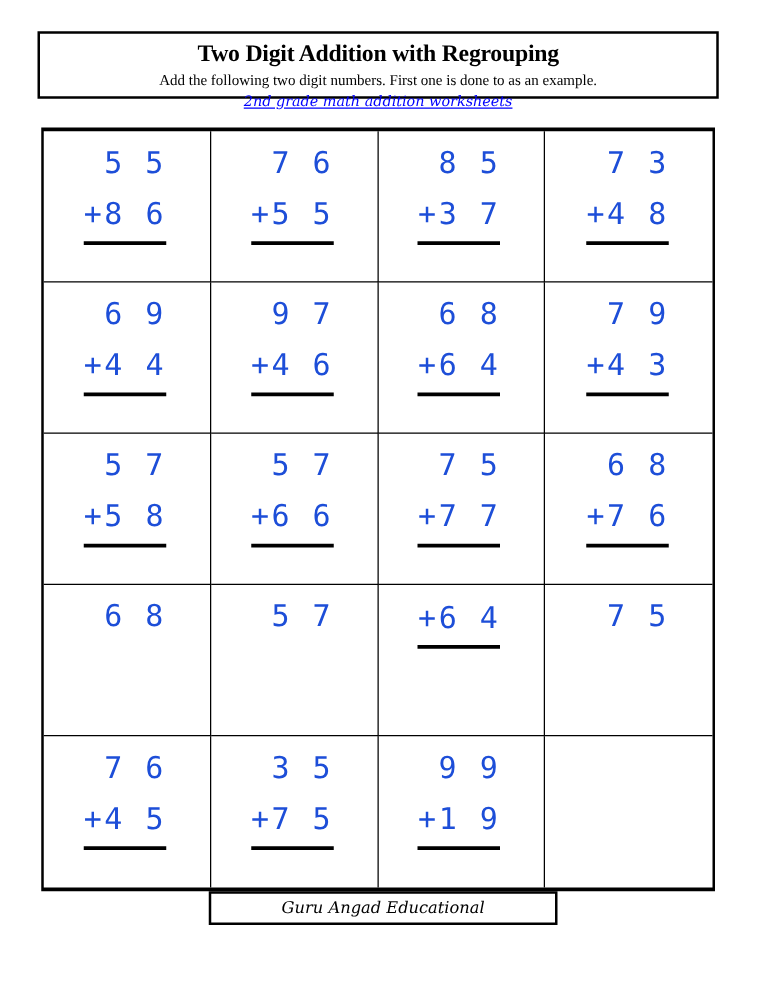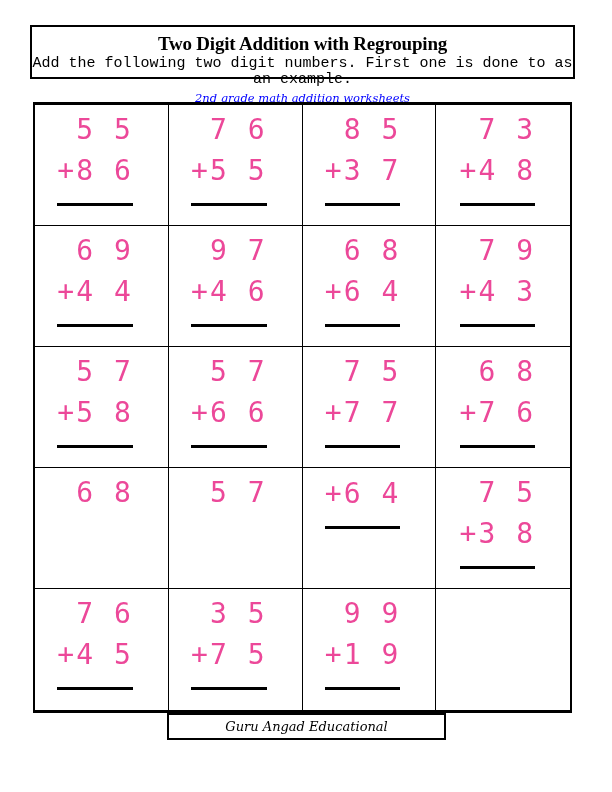--- a/index.html
+++ b/index.html
@@ -23,24 +23,23 @@
     text-align: center;
     padding-top: 6px;
   }
   .title {
     font-size: 19px;
     font-weight: bold;
     letter-spacing: -0.2px;
     line-height: 22px;
   }
   .subtitle {
-    font-size: 15px;
+    font-size: 12px;
     line-height: 16px;
     margin-top: 1px;
-    font-family: Liberation Mono, monospace;
   }
   .link {
     display: inline-block;
     font-family: "DejaVu Serif", serif;
     font-style: italic;
     font-size: 11.5px;
     line-height: 15px;
     text-decoration: underline;
     cursor: pointer;
   }
@@ -66,36 +65,36 @@
     overflow: hidden;
   }
   .cell:nth-child(4n) { border-right: none; }
   .cell:nth-child(n+17) { border-bottom: none; }
 
   .prob {
     width: 83px;
     margin: 0 35px 0 auto;
     text-align: right;
     font-family: "DejaVu Sans Mono", monospace;
-    font-size: 28px;
+    font-size: 24px;
     letter-spacing: 2px;
-    color: #ec4899;
+    color: #1d4ed8;
     white-space: pre;
   }
   .p-top {
     line-height: 30px;
     margin-top: 10px;
   }
   .p-bottom {
     line-height: 30px;
     margin-top: 11px;
   }
   .p-bottom .rule-under {
     display: inline-block;
-    padding-bottom: 17px;
+    padding-bottom: 7px;
     border-bottom: 3px solid #000;
   }
   .p-answer {
     line-height: 30px;
     min-height: 30px;
     margin-top: 26px;
   }
 
   
   .footer-box {
@@ -162,21 +161,21 @@
     <div class="cell">
         <div class="prob"><div class="p-top">6 8</div><div class="p-answer"></div></div>
       </div>
     <div class="cell">
         <div class="prob"><div class="p-top">5 7</div><div class="p-answer"></div></div>
       </div>
     <div class="cell">
         <div class="prob"><div class="p-bottom"><span class="rule-under">+6 4</span></div><div class="p-answer"></div></div>
       </div>
     <div class="cell">
-        <div class="prob"><div class="p-top">7 5</div><div class="p-bottom"><span class="rule-under">+3 8</span></div><div class="p-answer"></div></div>
+        <div class="prob"><div class="p-top">7 5</div><div class="p-answer"></div></div>
       </div>
     <div class="cell">
         <div class="prob"><div class="p-top">7 6</div><div class="p-bottom"><span class="rule-under">+4 5</span></div><div class="p-answer"></div></div>
       </div>
     <div class="cell">
         <div class="prob"><div class="p-top">3 5</div><div class="p-bottom"><span class="rule-under">+7 5</span></div><div class="p-answer"></div></div>
       </div>
     <div class="cell">
         <div class="prob"><div class="p-top">9 9</div><div class="p-bottom"><span class="rule-under">+1 9</span></div><div class="p-answer"></div></div>
       </div>

